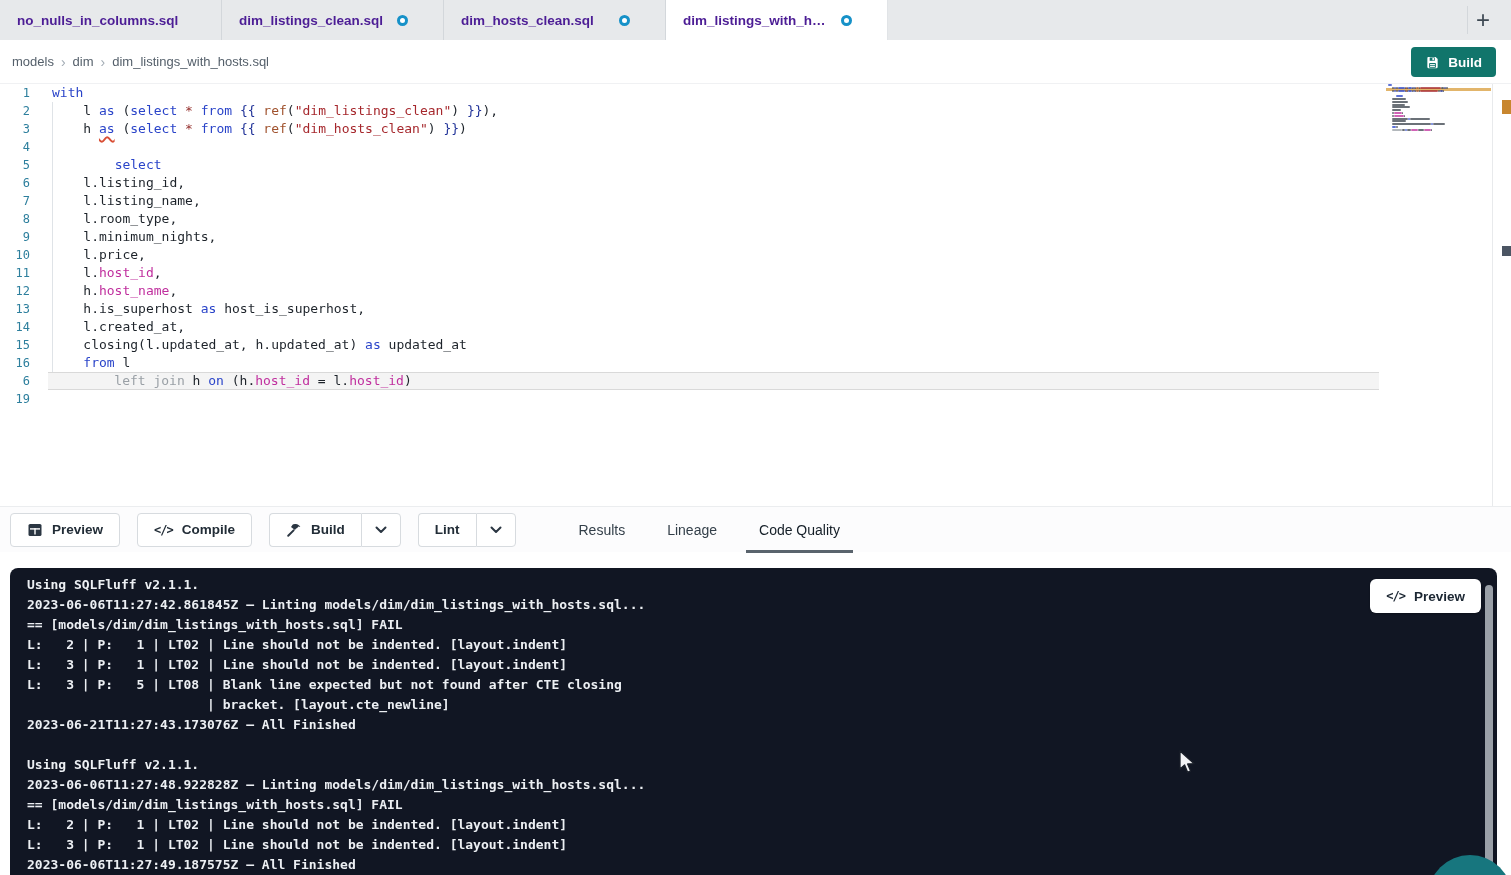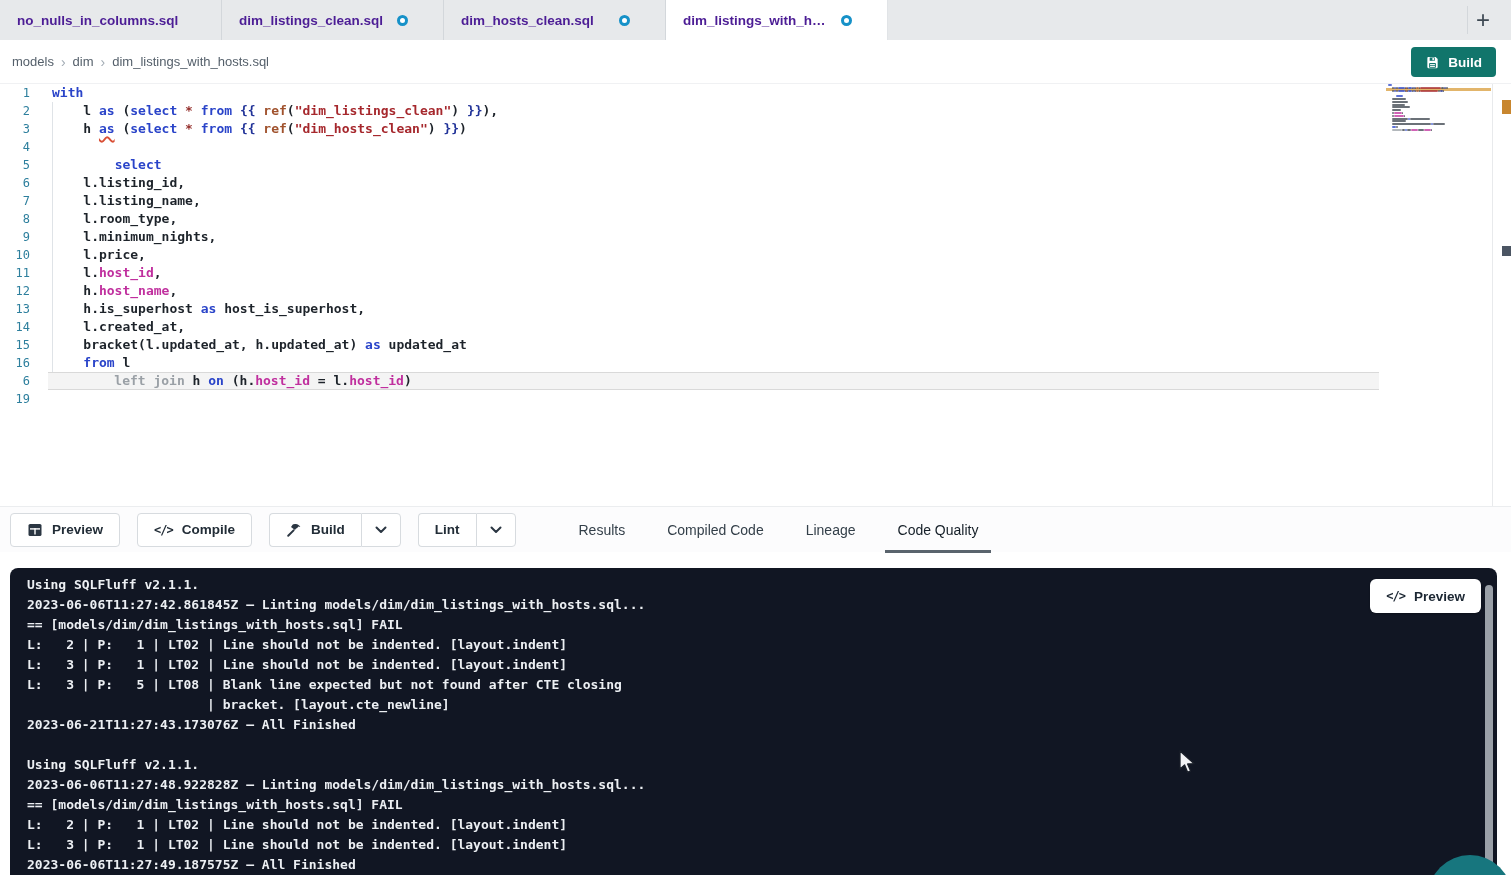--- a/index.html
+++ b/index.html
@@ -32,21 +32,21 @@
     display:flex; align-items:center; justify-content:center; gap:8px;
     font-size:13.5px; font-weight:600; cursor:pointer; padding:0 14px;
     font-family:"Liberation Sans", sans-serif; }
 
   
   .editor { position:absolute; top:84px; left:0; width:1511px; height:422px; background:#fff; }
   .code-line { position:relative; height:18px; line-height:18px; white-space:pre;
     font-family:"DejaVu Sans Mono", monospace; font-size:13px; }
   .gutter-num { display:inline-block; width:30px; text-align:right;
     color:var(--lnum,#2d7f9d); font-size:12px; vertical-align:top; }
-  .code-text { display:inline-block; margin-left:22px; vertical-align:top; position:relative; z-index:2;font-weight:bold; }
+  .code-text { display:inline-block; margin-left:22px; vertical-align:top; position:relative; z-index:2; }
   .code-line.active::before { content:""; position:absolute; left:48px; right:132px; top:0; bottom:0;
     background:#f4f4f4; box-shadow:inset 0 1px 0 #d9d9d9, inset 0 -1px 0 #d9d9d9; z-index:1; }
   .indent-guide { position:absolute; left:52px; top:18px; width:1px; height:288px; background:#dfe3e7; }
   .c-kw  { color:var(--kw,#2a44c9); }
   .c-id  { color:#1d232a; }
   .c-mg  { color:var(--mg,#c02f9e); }
   .c-str { color:var(--str,#a6282d); }
   .c-op  { color:var(--op,#96312e); }
   .c-br  { color:var(--br,#203298); }
   .c-fn  { color:var(--fn,#a0522d); }
@@ -154,21 +154,21 @@
       <div class="code-line"><span class="gutter-num">5</span><span class="code-text"><span class="c-id">        </span><span class="c-kw">select</span></span></div>
       <div class="code-line"><span class="gutter-num">6</span><span class="code-text"><span class="c-id">    l.listing_id,</span></span></div>
       <div class="code-line"><span class="gutter-num">7</span><span class="code-text"><span class="c-id">    l.listing_name,</span></span></div>
       <div class="code-line"><span class="gutter-num">8</span><span class="code-text"><span class="c-id">    l.room_type,</span></span></div>
       <div class="code-line"><span class="gutter-num">9</span><span class="code-text"><span class="c-id">    l.minimum_nights,</span></span></div>
       <div class="code-line"><span class="gutter-num">10</span><span class="code-text"><span class="c-id">    l.price,</span></span></div>
       <div class="code-line"><span class="gutter-num">11</span><span class="code-text"><span class="c-id">    l.</span><span class="c-mg">host_id</span><span class="c-id">,</span></span></div>
       <div class="code-line"><span class="gutter-num">12</span><span class="code-text"><span class="c-id">    h.</span><span class="c-mg">host_name</span><span class="c-id">,</span></span></div>
       <div class="code-line"><span class="gutter-num">13</span><span class="code-text"><span class="c-id">    h.is_superhost </span><span class="c-kw">as</span><span class="c-id"> host_is_superhost,</span></span></div>
       <div class="code-line"><span class="gutter-num">14</span><span class="code-text"><span class="c-id">    l.created_at,</span></span></div>
-      <div class="code-line"><span class="gutter-num">15</span><span class="code-text"><span class="c-id">    bracket(l.updated_at, h.updated_at) </span><span class="c-kw">as</span><span class="c-id"> updated_at</span></span></div>
+      <div class="code-line"><span class="gutter-num">15</span><span class="code-text"><span class="c-id">    closing(l.updated_at, h.updated_at) </span><span class="c-kw">as</span><span class="c-id"> updated_at</span></span></div>
       <div class="code-line"><span class="gutter-num">16</span><span class="code-text"><span class="c-id">    </span><span class="c-kw">from</span><span class="c-id"> l</span></span></div>
       <div class="code-line active"><span class="gutter-num">6</span><span class="code-text"><span class="c-id">    </span><span class="c-gr">left join</span><span class="c-id"> h </span><span class="c-kw">on</span><span class="c-id"> (h.</span><span class="c-mg">host_id</span><span class="c-id"> = l.</span><span class="c-mg">host_id</span><span class="c-id">)</span></span></div>
       <div class="code-line"><span class="gutter-num">19</span><span class="code-text"></span></div>
     </div>
   <div class="indent-guide"></div>
   <div class="minimap" id="minimap">
       <div class="mm-row">
         <span class="mm-seg" style="width: 4.2px; background: rgb(42, 68, 201);"></span>
       </div>
       <div class="mm-row">
@@ -332,21 +332,20 @@
     <button class="btn caret">
       <span>
         <svg width="12" height="8" viewBox="0 0 12 8">
             <path d="M1.5 1.5 L6 6 L10.5 1.5" fill="none" stroke="#2b3642" stroke-width="2" stroke-linecap="round" stroke-linejoin="round"></path>
           </svg>
       </span>
     </button>
   </div>
   <div class="panel-tabs" id="panel-tabs">
       <div class="panel-tab">Results</div>
-      <div class="panel-tab">Compiled Code</div>
       <div class="panel-tab">Lineage</div>
       <div class="panel-tab active">Code Quality</div>
     </div>
 </div>
 
 <div class="terminal">
   <div class="term-body" id="term-body">
       <div class="term-line">Using SQLFluff v2.1.1.</div>
       <div class="term-line">2023-06-06T11:27:42.861845Z — Linting models/dim/dim_listings_with_hosts.sql...</div>
       <div class="term-line">== [models/dim/dim_listings_with_hosts.sql] FAIL</div>

